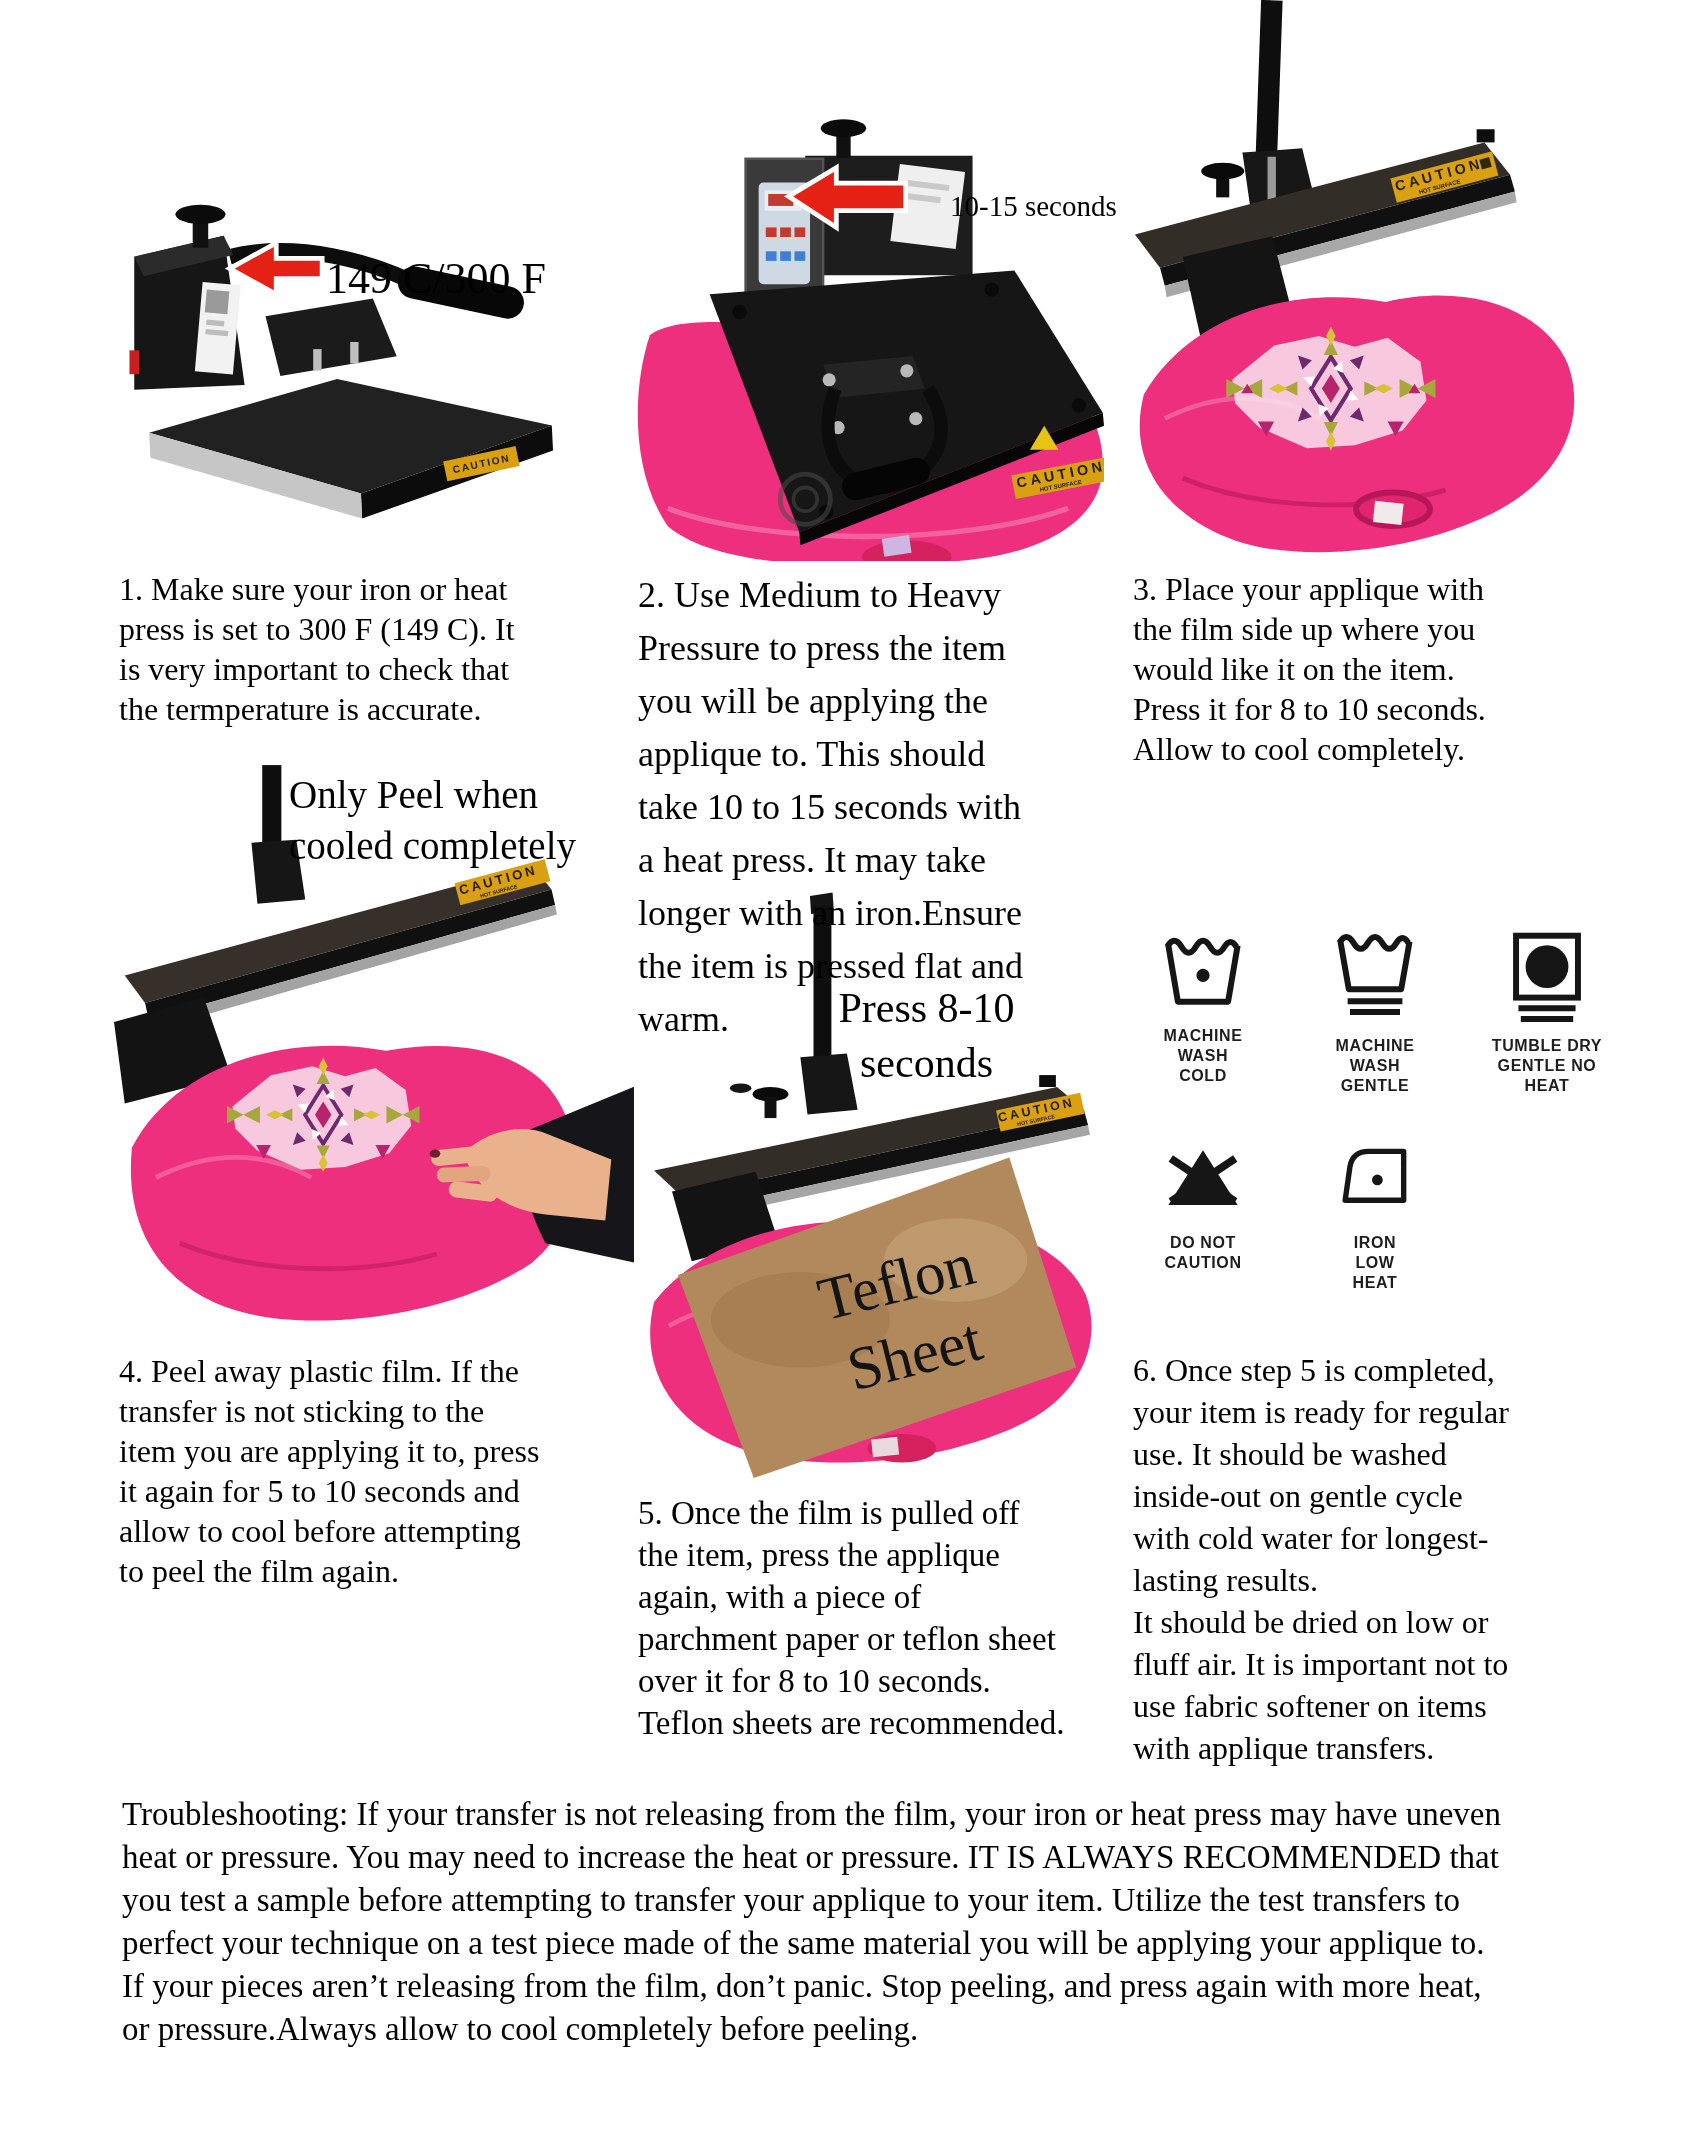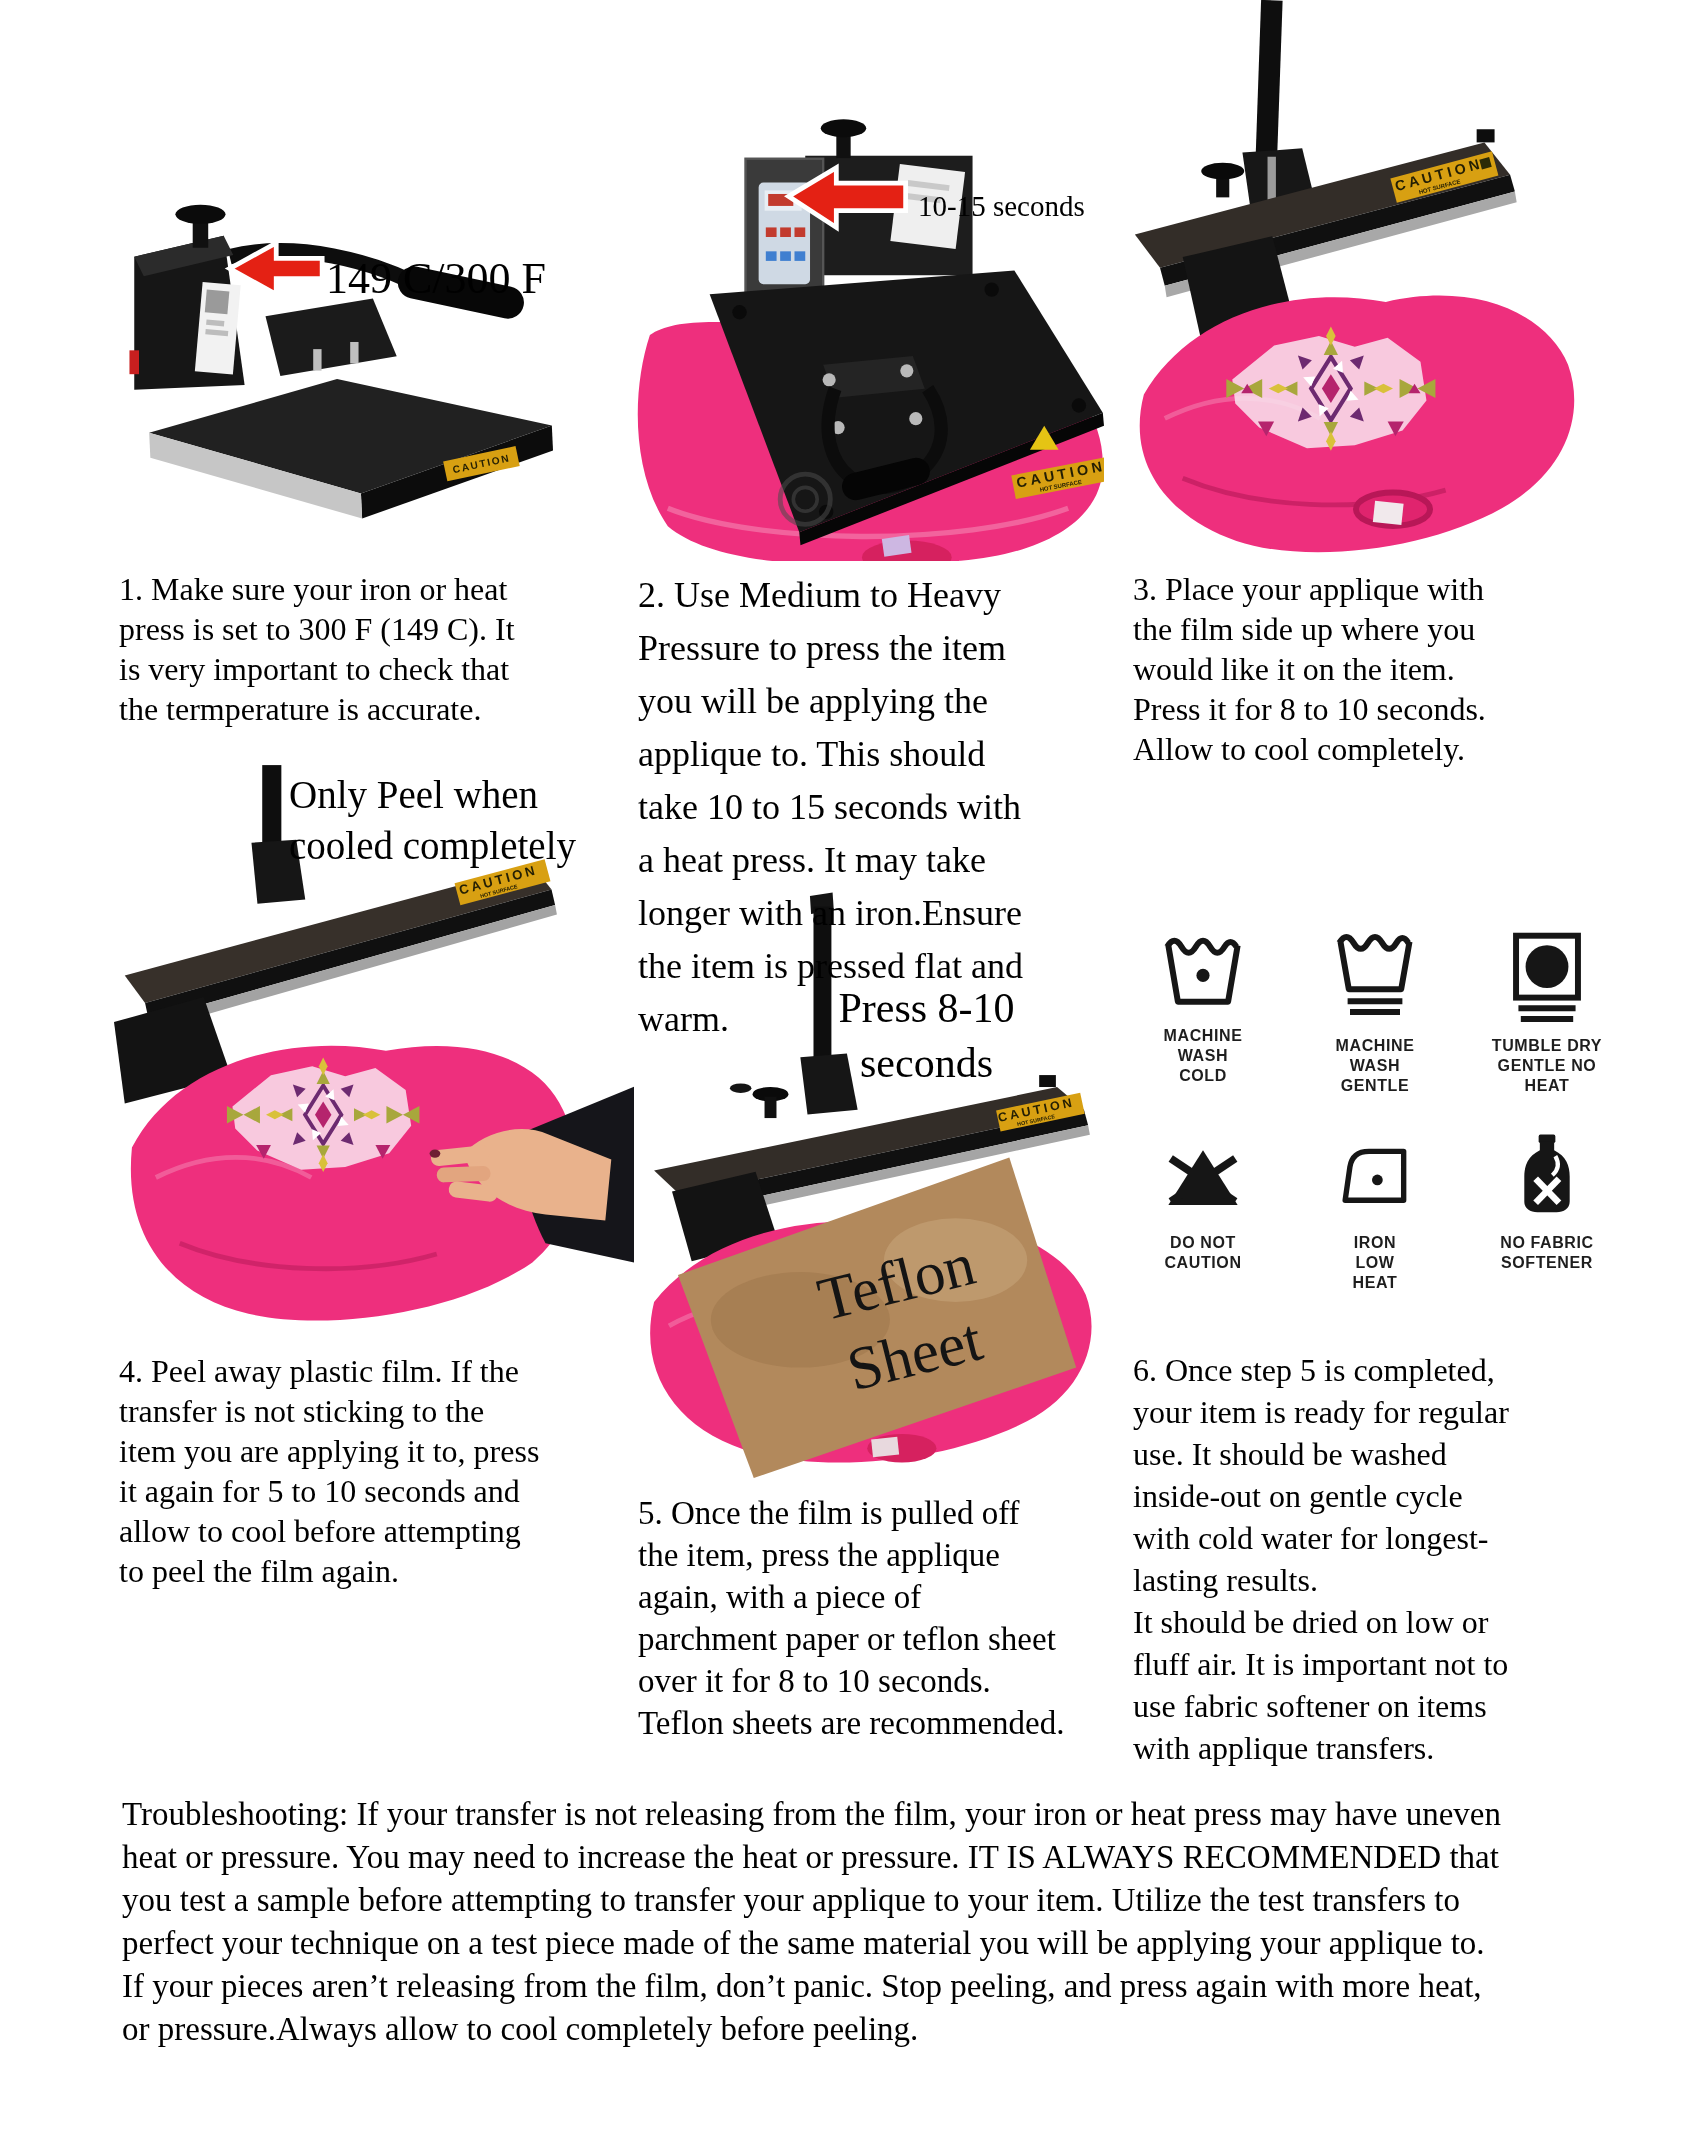--- a/index.html
+++ b/index.html
@@ -7,21 +7,21 @@
        font-family:"Liberation Serif",serif;color:#000;overflow:hidden;}
   .abs{position:absolute;}
   .preline{white-space:pre-line;}
   .step{font-size:32px;line-height:40px;}
   #step2-text{font-size:36px;line-height:53px;}
   #step5-text{font-size:33px;line-height:42px;}
   #step6-text{font-size:32px;line-height:42px;}
   #troubleshooting-text{font-size:33px;line-height:43px;width:1541px;}
   .annot{font-size:32px;}
   #temp-label{font-size:44px;}
-  #time-top-label{font-size:29px;}
+  #time-top-label{font-size:29px;margin-left:32px;}
   #peel-note{font-size:39px;line-height:51px;}
   #press-note{font-size:42px;line-height:55px;text-align:center;width:263px;margin-top:8px;}
   #teflon-label{font-size:61px;line-height:75px;text-align:center;width:311px;
                 transform:rotate(-14deg);color:#141414;}
   .care-grid{position:absolute;left:1135px;top:925px;display:grid;
              grid-template-columns:repeat(3,136px);column-gap:3.6px;row-gap:38px;gap:36px;}
   .care-cell{display:flex;flex-direction:column;align-items:center;}
   .care-label{margin-top:10.8px;font-family:"Liberation Sans",sans-serif;font-weight:bold;
               font-size:16px;line-height:20px;letter-spacing:0.6px;text-align:center;
               color:#1e1e1e;white-space:pre-line;}
@@ -308,31 +308,20 @@
 CAUTION</div>
   </div>
   <div class="care-cell">
     <svg width="86" height="90" viewBox="0 0 144 150">
       <path d="M22,114 L30,58 Q34,32 62,32 L120,32 L120,114 Z" stroke="#161616" stroke-width="9" fill="none" stroke-linejoin="round"></path>
       <circle cx="76" cy="80" r="9" fill="#161616"></circle>
     </svg>
     <div class="care-label">IRON
 LOW
 HEAT</div>
-  </div>
-  <div class="care-cell">
-    <svg width="86" height="90" viewBox="0 0 144 150">
-      <rect x="58" y="4" width="28" height="14" rx="3" fill="#161616"></rect>
-      <path d="M60,16 h24 v14 c20,10 26,26 26,44 v42 c0,12 -10,18 -22,18 h-32 c-12,0 -22,-6 -22,-18 v-42 c0,-18 6,-34 26,-44 Z" fill="#161616"></path>
-      <path d="M86,40 c8,14 4,24 -5,32" stroke="#ffffff" stroke-width="7" fill="none"></path>
-      <path d="M53,78 L92,118" stroke="#ffffff" stroke-width="11"></path>
-      <path d="M92,78 L53,118" stroke="#ffffff" stroke-width="11"></path>
-    </svg>
-    <div class="care-label">NO FABRIC
-SOFTENER</div>
   </div>
 </div>
 
 <div class="abs step preline" id="step1-text" style="left:119px;top:569px;width:490px">1. Make sure your iron or heat
 press is set to 300 F (149 C). It
 is very important to check that
 the termperature is accurate.</div>
 <div class="abs step preline" id="step2-text" style="left:638px;top:569px;width:478px">2. Use Medium to Heavy
 Pressure to press the item
 you will be applying the

